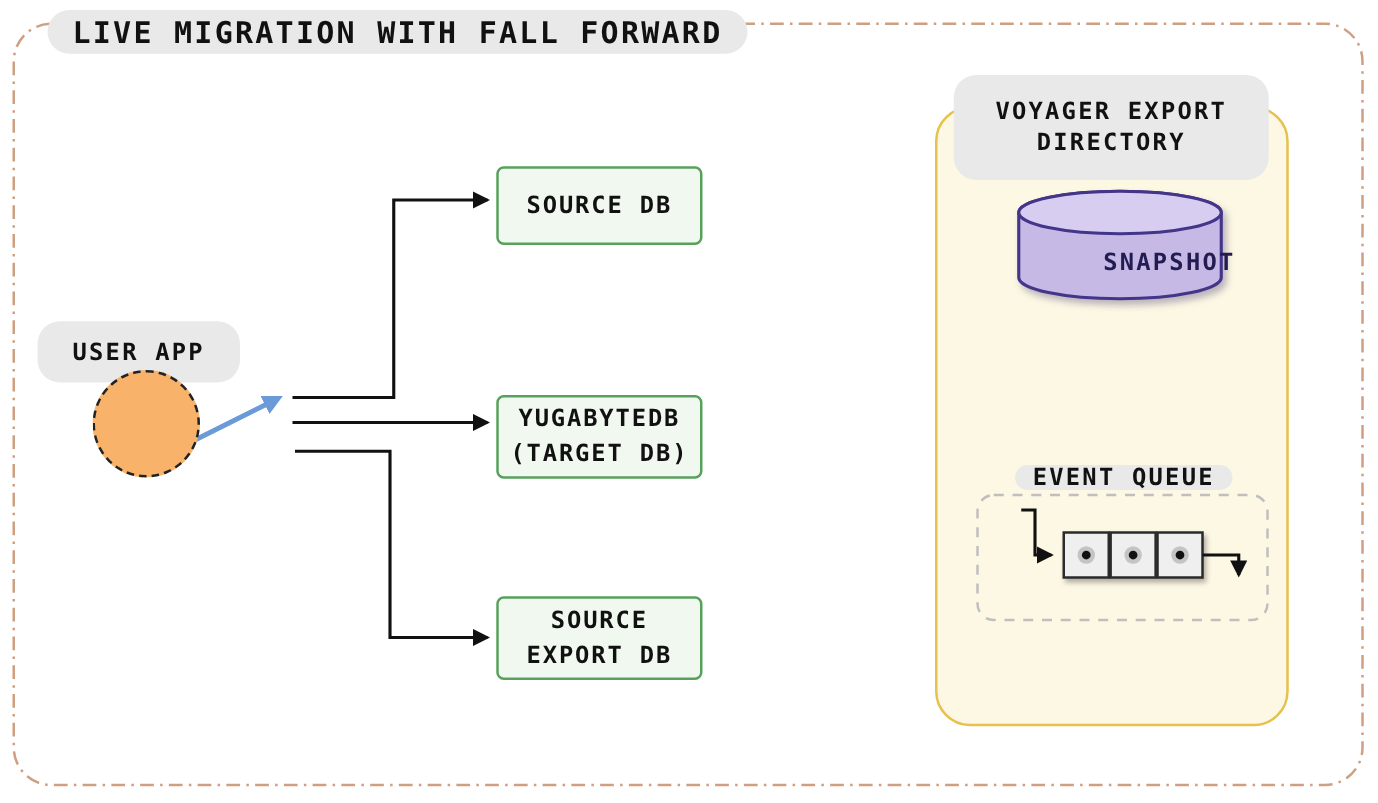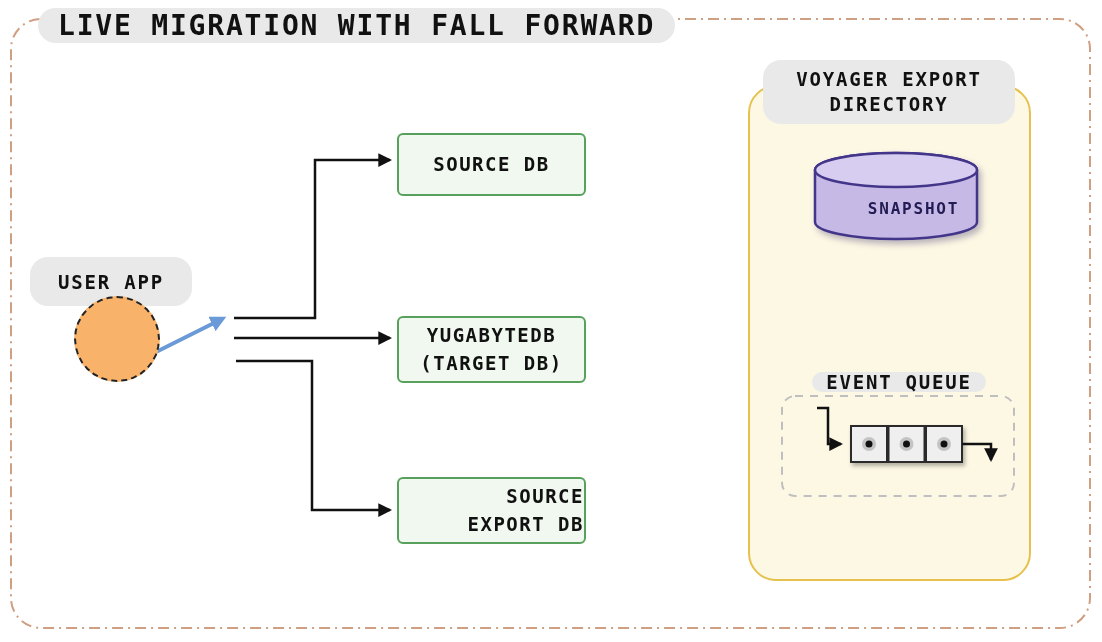--- a/index.html
+++ b/index.html
@@ -17,58 +17,58 @@
   }
 
   .pill {
     position:absolute;
     background:var(--pill-bg,#e9e9e9);
     border-radius:18px;
     display:flex; align-items:center; justify-content:center;
     font-weight:bold; font-size:19px; letter-spacing:1.8px;
     color:var(--text,#111111); white-space:nowrap;
   }
-  .title-pill { left:38px; top:8px; height:35px; padding:0 20px; font-size:28px; }
+  .title-pill { left:38px; top:8px; height:35px; padding:0 20px; font-size:24px; }
   .user-app-pill { left:30px; top:257px; height:49px; padding:0 28px; }
   .voyager-title-pill {
-    left:763px; top:60px; width:252px; padding:7px 10px;
+    left:763px; top:60px; width:252px; padding:17px 10px;
     flex-direction:column; line-height:1.32; white-space:normal; text-align:center;
   }
   .event-queue-pill { left:812px; top:372px; height:20px; width:174px; }
 
   .user-circle {
     position:absolute; left:74px; top:296px; width:86px; height:86px;
     border-radius:50%;
     background:var(--orange-fill,#f8b26a);
     border:2.5px dashed #222222;
   }
 
   .dbbox {
-    position:absolute; left:397px; width:189px;
+    position:absolute; left:397px; width:165px;
     background:var(--green-fill,#f0f8ef);
     border:2px solid var(--green-border,#58a15d);
     border-radius:6px;
     display:flex; flex-direction:column; align-items:center; justify-content:center;
     font-weight:bold; font-size:19px; letter-spacing:1.5px; line-height:1.45;
     color:var(--text,#111111);
   }
   .dbbox-source  { top:133px; height:63px; }
   .dbbox-target  { top:304px; height:67px;margin-top:12px; }
-  .dbbox-replica { top:477px; height:67px;align-items:flex-end; }
+  .dbbox-replica { top:477px; height:67px; }
 
   .voyager-panel {
     position:absolute; left:748px; top:85px; width:283px; height:496px;
     background:var(--panel-fill,#fdf8e4);
     border:2px solid var(--panel-border,#e6c14d);
     border-radius:28px;
   }
 
   .snapshot-label {
-    position:absolute; left:814px; top:199px; width:164px;
-    text-align:center; font-weight:bold; font-size:16px; letter-spacing:1.8px;
+    position:absolute; left:836px; top:199px; width:164px;
+    text-align:center; font-weight:bold; font-size:19px; letter-spacing:1.8px;
     color:#221c53;
     padding-left:35px;
   }
 
   
   .outer-border { fill:none; stroke:var(--outer-border,#cf9f82); stroke-width:2; }
   .connector { fill:none; stroke:var(--connector,#111111); stroke-width:2.5; }
   .blue-arrow-line { fill:none; stroke:var(--blue-arrow,#6a9bd8); stroke-width:4; }
   .arrhead { fill:var(--connector,#111111); }
   .arrhead-blue { fill:var(--blue-arrow,#6a9bd8); }

